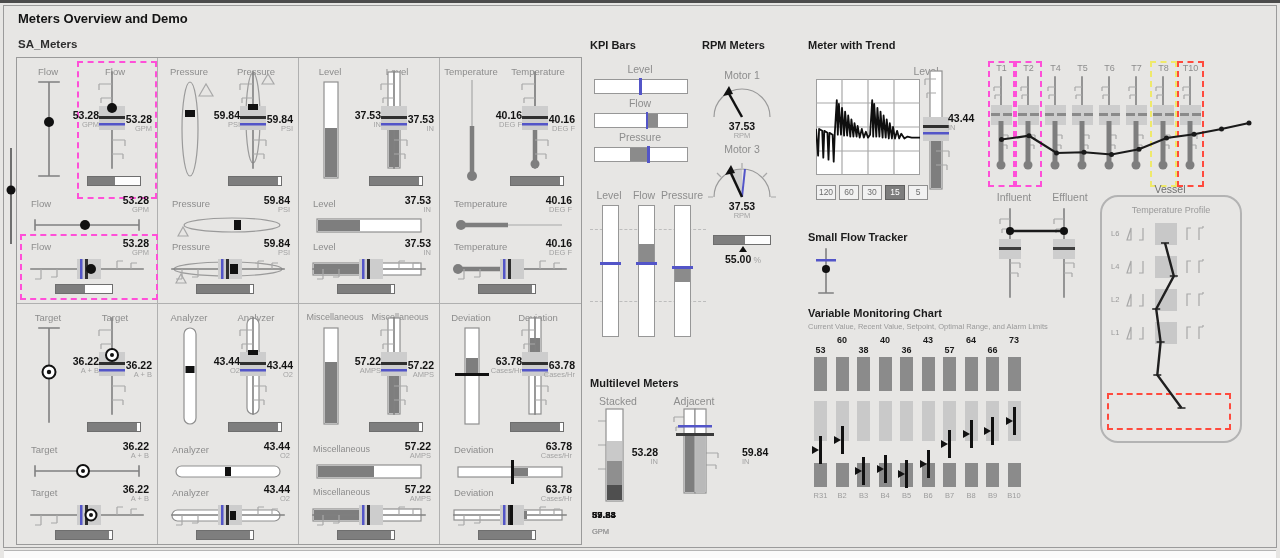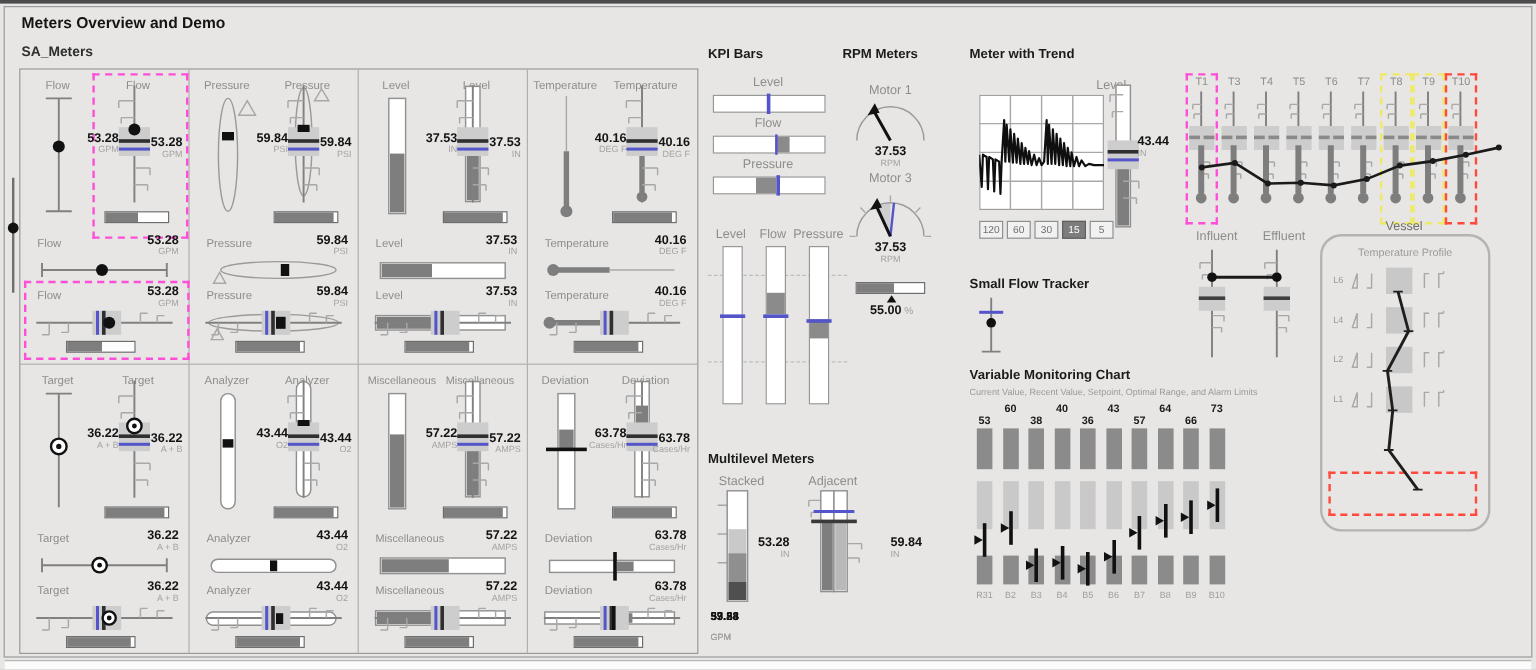--- a/index.html
+++ b/index.html
@@ -696,22 +696,22 @@
       <div class="tlabel">T1</div>
       <svg width="23" height="104">
         <path class="ax" d="M11 2 V78"></path>
         <path class="tk" d="M11 12 H4 M4 12 v4 M11 20 H5 M5 20 v4 M11 60 H18 M18 60 v4 M11 70 H17 M17 70 v4"></path>
         <rect class="gb" x="1" y="30" width="21" height="20"></rect>
         <rect x="1" y="38" width="9" height="3" fill="#8a8a8a"></rect>
             <rect x="13" y="38" width="9" height="3" fill="#8a8a8a"></rect>
         <path d="M11 46 V86" stroke="#7e7e7e" stroke-width="5"></path>
         <circle cx="11" cy="90" r="4.5" fill="#7e7e7e"></circle>
       </svg>
-    </div><div class="tmeter">
-      <div class="tlabel">T3</div>
+    </div><div class="tmeter sel-magenta">
+      <div class="tlabel">T2</div>
       <svg width="23" height="104">
         <path class="ax" d="M11 2 V78"></path>
         <path class="tk" d="M11 12 H4 M4 12 v4 M11 20 H5 M5 20 v4 M11 60 H18 M18 60 v4 M11 70 H17 M17 70 v4"></path>
         <rect class="gb" x="1" y="30" width="21" height="20"></rect>
         <rect x="1" y="38" width="9" height="3" fill="#8a8a8a"></rect>
             <rect x="13" y="38" width="9" height="3" fill="#8a8a8a"></rect>
         <path d="M11 46 V86" stroke="#7e7e7e" stroke-width="5"></path>
         <circle cx="11" cy="90" r="4.5" fill="#7e7e7e"></circle>
       </svg>
     </div><div class="tmeter">
@@ -753,31 +753,20 @@
         <path class="ax" d="M11 2 V78"></path>
         <path class="tk" d="M11 12 H4 M4 12 v4 M11 20 H5 M5 20 v4 M11 60 H18 M18 60 v4 M11 70 H17 M17 70 v4"></path>
         <rect class="gb" x="1" y="30" width="21" height="20"></rect>
         <rect x="1" y="38" width="9" height="3" fill="#8a8a8a"></rect>
             <rect x="13" y="38" width="9" height="3" fill="#8a8a8a"></rect>
         <path d="M11 46 V86" stroke="#7e7e7e" stroke-width="5"></path>
         <circle cx="11" cy="90" r="4.5" fill="#7e7e7e"></circle>
       </svg>
     </div><div class="tmeter sel-yellow">
       <div class="tlabel">T8</div>
-      <svg width="23" height="104">
-        <path class="ax" d="M11 2 V78"></path>
-        <path class="tk" d="M11 12 H4 M4 12 v4 M11 20 H5 M5 20 v4 M11 60 H18 M18 60 v4 M11 70 H17 M17 70 v4"></path>
-        <rect class="gb" x="1" y="30" width="21" height="20"></rect>
-        <rect x="1" y="38" width="9" height="3" fill="#8a8a8a"></rect>
-            <rect x="13" y="38" width="9" height="3" fill="#8a8a8a"></rect>
-        <path d="M11 46 V86" stroke="#7e7e7e" stroke-width="5"></path>
-        <circle cx="11" cy="90" r="4.5" fill="#7e7e7e"></circle>
-      </svg>
-    </div><div class="tmeter sel-yellow">
-      <div class="tlabel">T9</div>
       <svg width="23" height="104">
         <path class="ax" d="M11 2 V78"></path>
         <path class="tk" d="M11 12 H4 M4 12 v4 M11 20 H5 M5 20 v4 M11 60 H18 M18 60 v4 M11 70 H17 M17 70 v4"></path>
         <rect class="gb" x="1" y="30" width="21" height="20"></rect>
         <rect x="1" y="38" width="9" height="3" fill="#8a8a8a"></rect>
             <rect x="13" y="38" width="9" height="3" fill="#8a8a8a"></rect>
         <path d="M11 46 V86" stroke="#7e7e7e" stroke-width="5"></path>
         <circle cx="11" cy="90" r="4.5" fill="#7e7e7e"></circle>
       </svg>
     </div><div class="tmeter sel-red">

